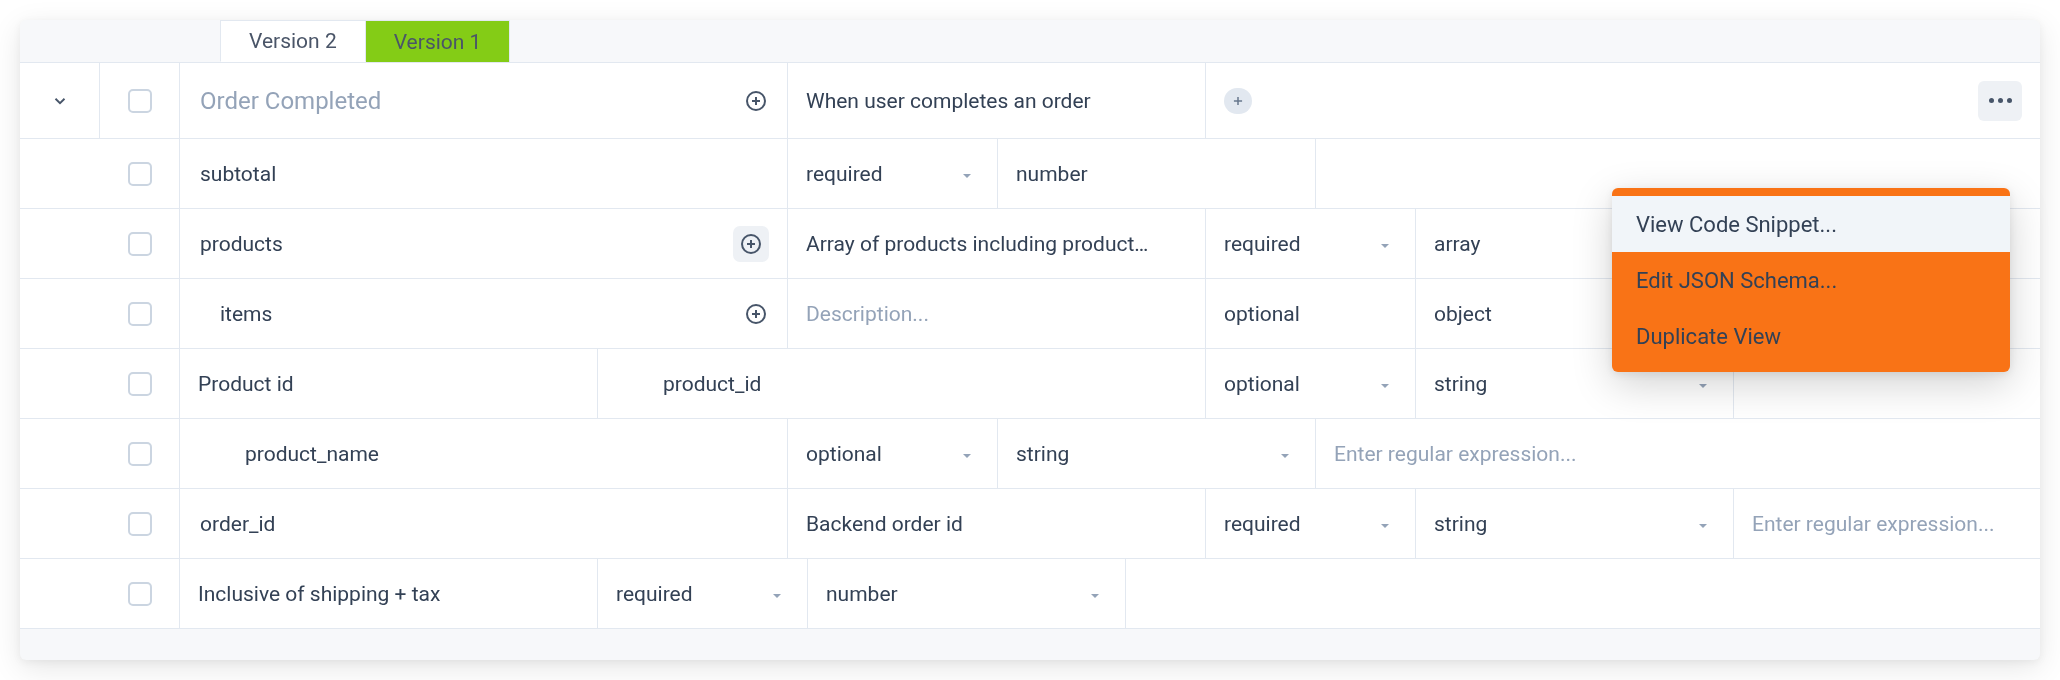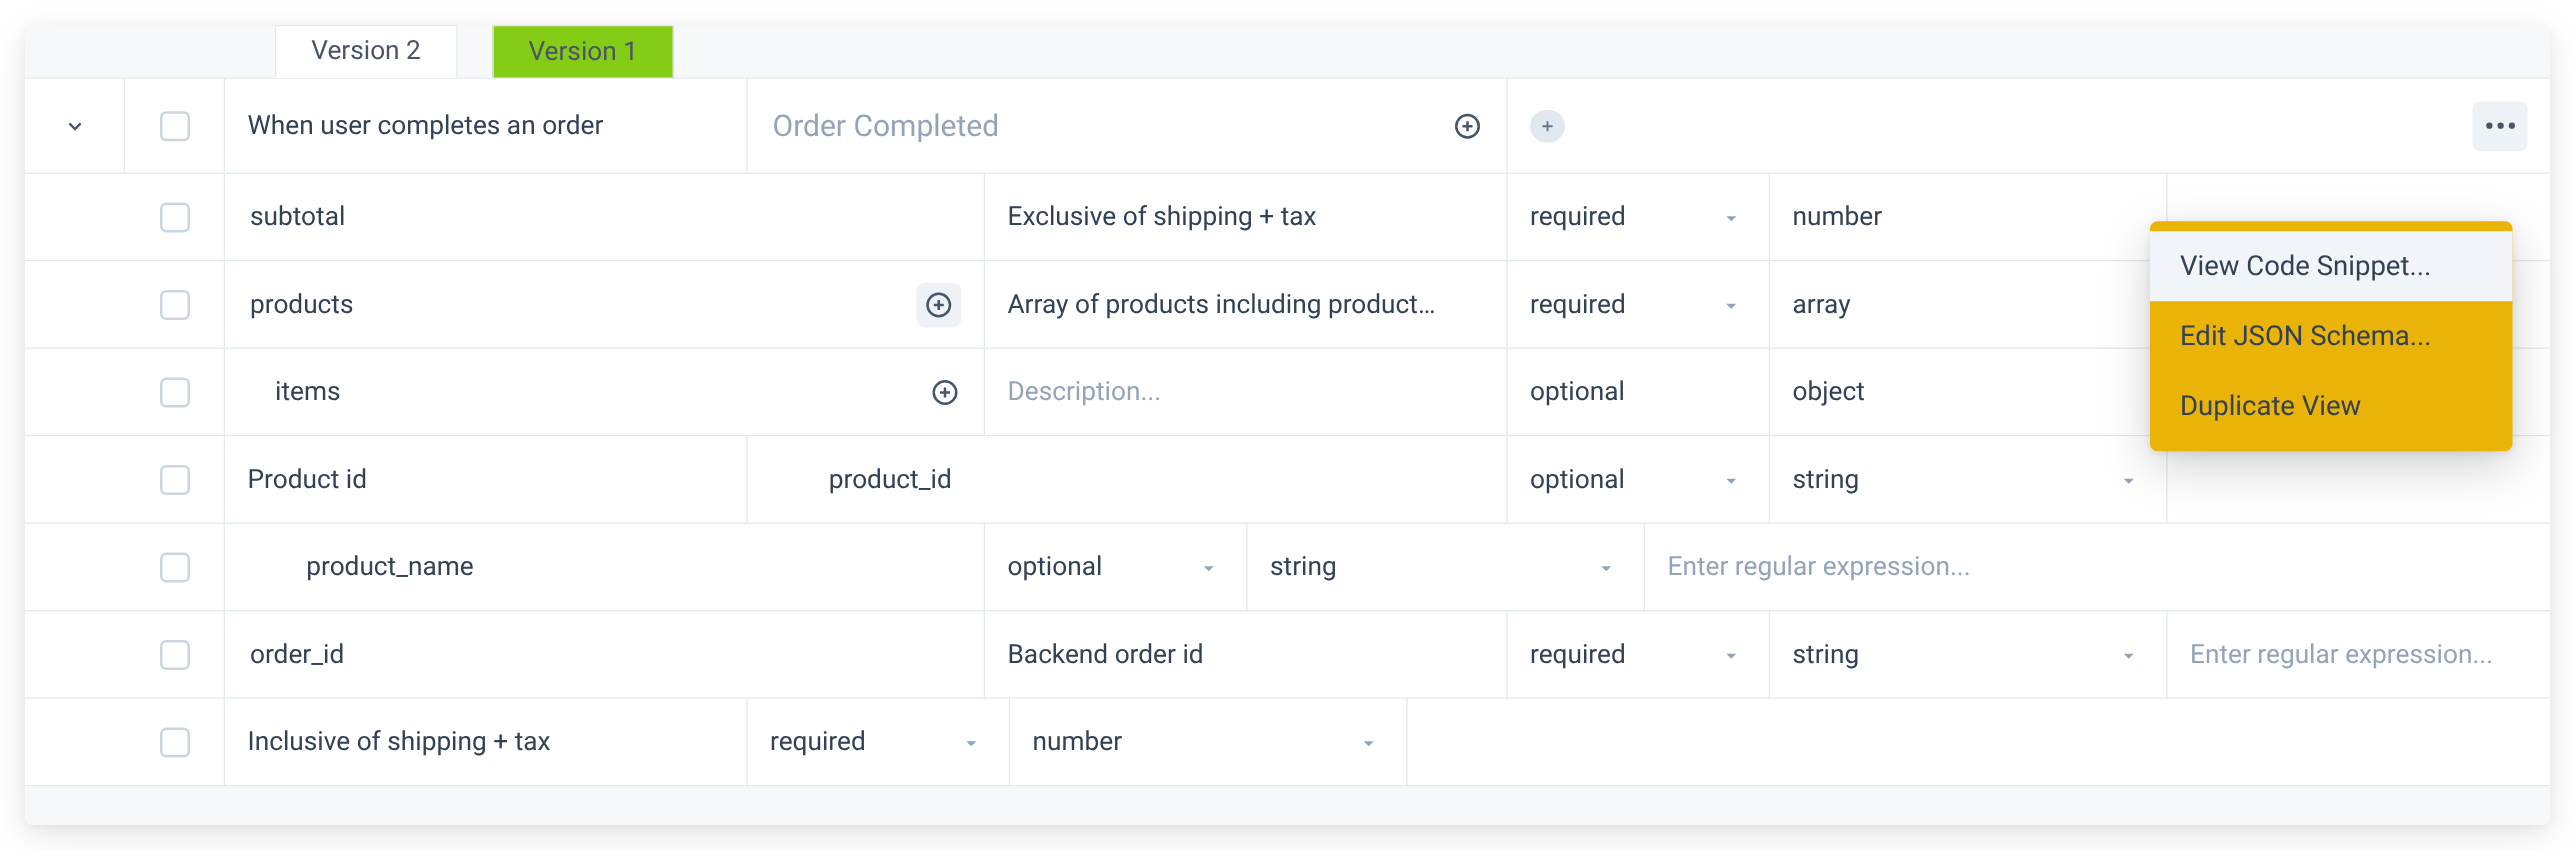--- a/index.html
+++ b/index.html
@@ -14,21 +14,20 @@
     box-shadow: 0 8px 30px rgba(0,0,0,0.10), 0 2px 8px rgba(0,0,0,0.05);
     position: relative;
     overflow: visible;
   }
   
   .tabs-wrap {
     padding-left: 200px;
     display: flex;
     align-items: flex-start;
     height: 42px;
-    gap: 29px;
   }
   .tab {
     height: 42px;
     padding: 0 28px;
     display: flex;
     align-items: center;
     font-size: 21px;
     color: #4a5568;
     border: 1px solid #e2e8f0;
     border-bottom: none;
@@ -128,23 +127,23 @@
   .name-inner { display: flex; align-items: center; justify-content: space-between; width: 100%; }
   .prop-label { color: #334155; }
   
   .indent-1 { padding-left: 20px; }
   .indent-2 { padding-left: 45px; }
   
   
   .menu {
     position: absolute;
     right: 30px;
-    top: 157px;
-    width: 290px;
-    background: #eab308;
+    top: 168px;
+    width: 398px;
+    background: #f97316;
     border-radius: 6px;
     box-shadow: 0 12px 40px rgba(0,0,0,0.18), 0 2px 8px rgba(0,0,0,0.08);
     padding: 8px 0;
     z-index: 10;
   }
   .menu-item {
     height: 56px;
     display: flex; align-items: center;
     padding: 0 24px;
     font-size: 22px;
@@ -174,36 +173,36 @@
     <div class="row header-row">
       <div class="cell col-expand">
         <span class="chevron-down-icon">
           <svg viewBox="0 0 24 24">
               <polyline points="6 9 12 15 18 9"></polyline>
             </svg>
         </span>
       </div>
       <div class="cell col-check">
         <span class="checkbox"></span>
-      </div>
-      <div class="cell col-desc">
-        <span>When user completes an order</span>
       </div>
       <div class="cell col-name">
         <div class="name-inner">
           <span class="header-name">Order Completed</span>
           <span class="plus-icon">
             <svg viewBox="0 0 24 24">
                 <circle cx="12" cy="12" r="9"></circle>
                 <line x1="12" y1="8" x2="12" y2="16"></line>
                 <line x1="8" y1="12" x2="16" y2="12"></line>
               </svg>
           </span>
         </div>
       </div>
+      <div class="cell col-desc">
+        <span>When user completes an order</span>
+      </div>
       <div class="cell col-req" style="border-right:none">
         <span class="plus-pill">
           <svg viewBox="0 0 24 24">
               <line x1="12" y1="5" x2="12" y2="19"></line>
               <line x1="5" y1="12" x2="19" y2="12"></line>
             </svg>
         </span>
       </div>
       <div class="cell" style="flex:1;border-right:none"></div>
       <div class="cell col-actions">
@@ -219,23 +218,20 @@
         <div class="row">
     <div class="cell col-expand" style="border-right:none"></div>
     <div class="cell col-check">
       <span class="checkbox"></span>
     </div>
     <div class="cell col-name">
       <div class="name-inner">
         <span class="prop-label ">subtotal</span>
 
       </div>
-    </div>
-    <div class="cell col-desc">
-      <span class="truncate">Exclusive of shipping + tax</span>
     </div>
     <div class="cell col-req">
       <span>required</span>
       <span class="caret-icon"><svg viewBox="0 0 24 24">
                 <path d="M6 9l6 6 6-6z"></path>
               </svg></span>
     </div>
     <div class="cell col-type">
       <span>number</span>
       <span></span>

